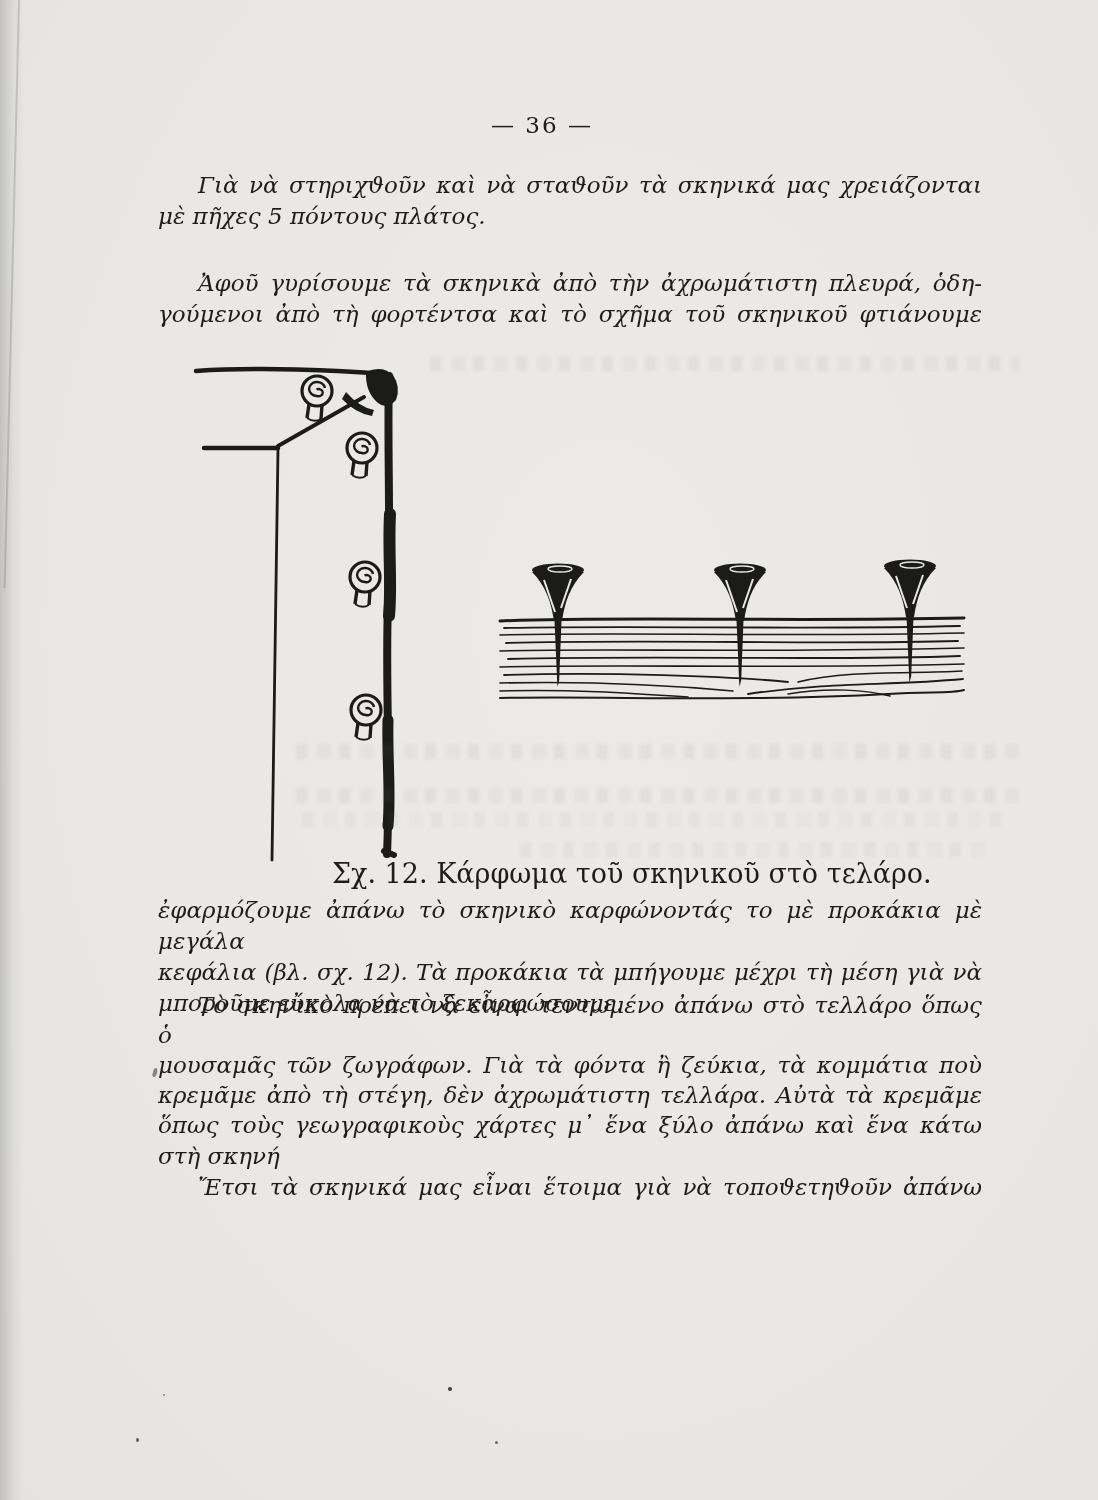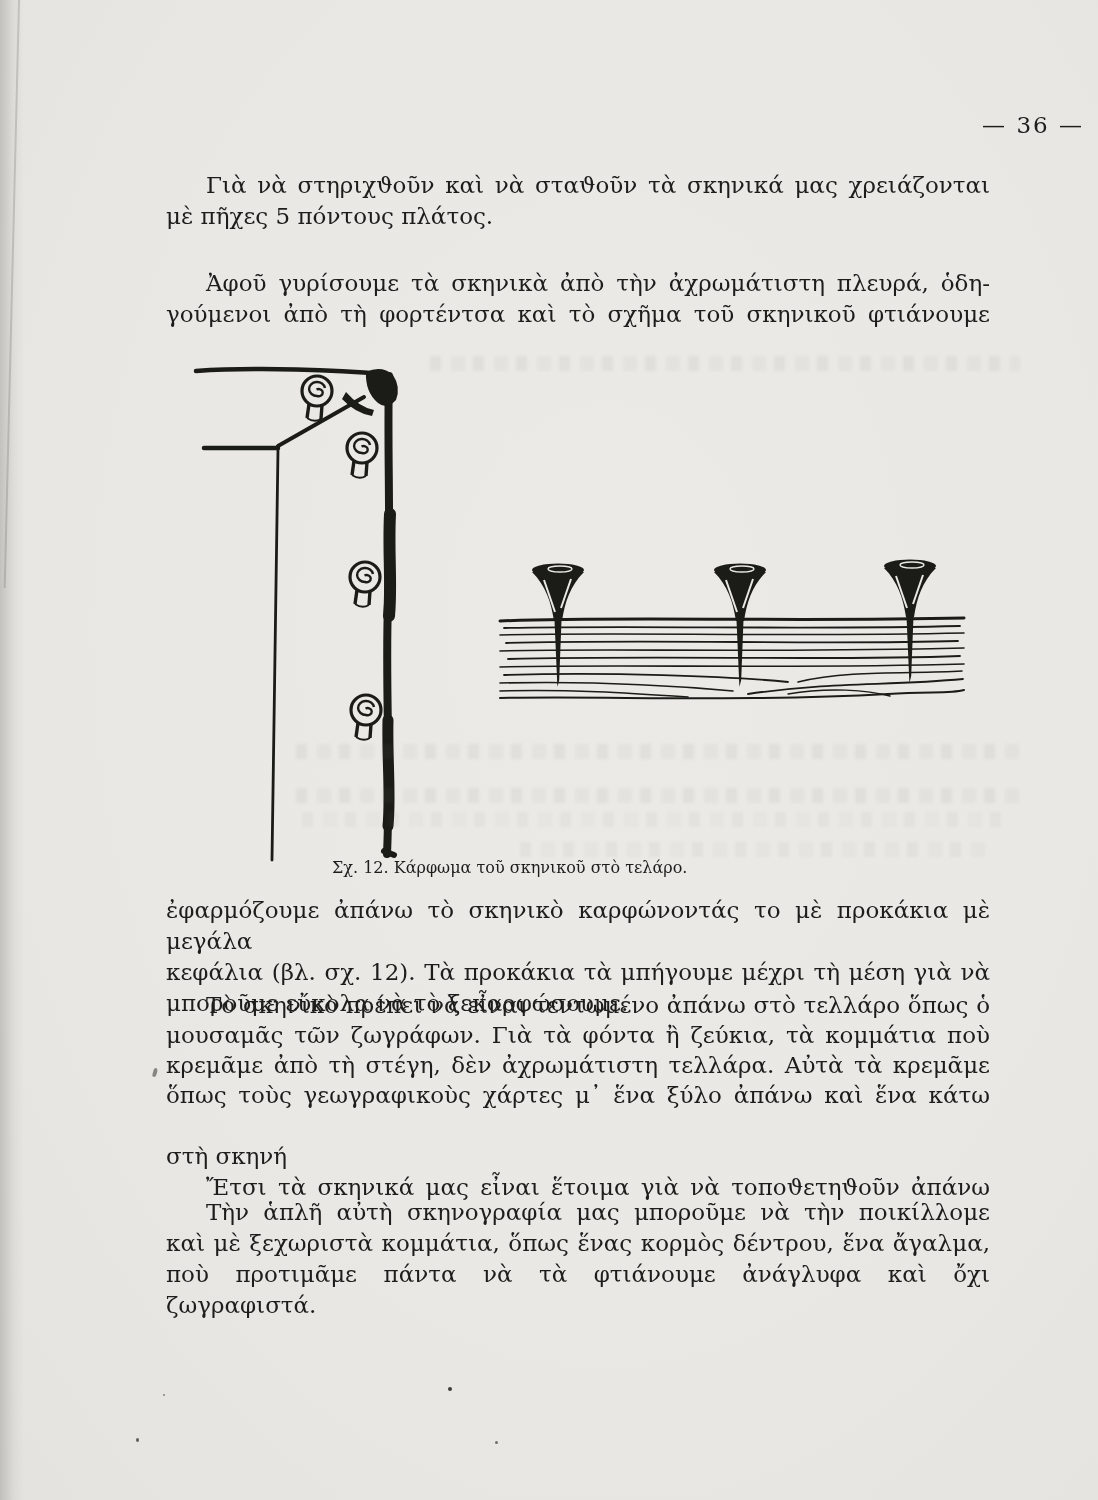--- a/index.html
+++ b/index.html
@@ -11,28 +11,28 @@
   }
   .edge {
     position:absolute; left:0; top:0; width:24px; height:100%;
     background:linear-gradient(90deg, rgba(90,90,84,.26), rgba(90,90,84,.07) 55%, rgba(0,0,0,0));
   }
   .edge-line {
     position:absolute; left:11px; top:-12px; width:2px; height:600px;
     background:rgba(80,80,74,.22); transform:rotate(1.4deg); filter:blur(.6px);
   }
   .pghdr {
-    position:absolute; top:112px; left:0; width:1084px; text-align:right;
+    position:absolute; top:112px; left:0; width:1084px; text-align:center;
     font-size:23px; letter-spacing:2px;
   }
-  .para { position:absolute; left:166px; width:824px; }
+  .para { position:absolute; left:158px; width:824px;font-style:italic; }
   .ln { font-size:23px; line-height:31px; }
   .jl { text-align:justify; text-align-last:justify; text-justify:inter-word; }
   .ind { text-indent:40px; }
-  .caption { position:absolute; left:332px; top:858px; font-size:16px; }
+  .caption { position:absolute; left:332px; top:858px; font-size:27px; }
   .fig { position:absolute; left:188px; top:364px; }
   .smudge {
     position:absolute; height:15px; filter:blur(1.6px); opacity:.5;
     background-image:repeating-linear-gradient(90deg,
       rgba(112,112,106,.17) 0 11px, rgba(0,0,0,0) 11px 21px,
       rgba(112,112,106,.11) 21px 35px, rgba(0,0,0,0) 35px 43px);
   }
   .speck { position:absolute; border-radius:50%; background:#3c3c38; }
   .stray {
     position:absolute; left:153px; top:1068px; width:4px; height:9px;
@@ -130,25 +130,20 @@
     <div class="ln jl" style="line-height:30px">μουσαμᾶς τῶν ζωγράφων. Γιὰ τὰ φόντα ἢ ζεύκια, τὰ κομμάτια ποὺ</div>
     <div class="ln jl" style="line-height:30px">κρεμᾶμε ἀπὸ τὴ στέγη, δὲν ἀχρωμάτιστη τελλάρα. Αὐτὰ τὰ κρεμᾶμε</div>
     <div class="ln jl" style="line-height:30px">ὅπως τοὺς γεωγραφικοὺς χάρτες μ᾽ ἕνα ξύλο ἀπάνω καὶ ἕνα κάτω</div>
   </div>
 
   <div class="para" style="top:1141px">
     <div class="ln">στὴ σκηνή</div>
     <div class="ln ind jl">Ἔτσι τὰ σκηνικά μας εἶναι ἕτοιμα γιὰ νὰ τοποϑετηϑοῦν ἀπάνω</div>
   </div>
 
-  <div class="para" style="top:1197px">
-    <div class="ln ind jl">Τὴν ἁπλῆ αὐτὴ σκηνογραφία μας μποροῦμε νὰ τὴν ποικίλλομε</div>
-    <div class="ln jl">καὶ μὲ ξεχωριστὰ κομμάτια, ὅπως ἕνας κορμὸς δέντρου, ἕνα ἄγαλμα,</div>
-    <div class="ln jl">ποὺ προτιμᾶμε πάντα νὰ τὰ φτιάνουμε ἀνάγλυφα καὶ ὄχι ζωγραφιστά.</div>
-  </div>
 
   <div class="smudge" style="left:430px; top:356px; width:590px"></div>
   <div class="smudge" style="left:296px; top:744px; width:724px"></div>
   <div class="smudge" style="left:296px; top:788px; width:730px"></div>
   <div class="smudge" style="left:302px; top:812px; width:700px; opacity:.35"></div>
   <div class="smudge" style="left:520px; top:842px; width:466px; opacity:.4"></div>
 
   <div class="speck" style="left:448px; top:1387px; width:4px; height:4px"></div>
   <div class="speck" style="left:136px; top:1438px; width:3px; height:4px; opacity:.8"></div>
   <div class="speck" style="left:495px; top:1441px; width:3px; height:3px; opacity:.7"></div>

